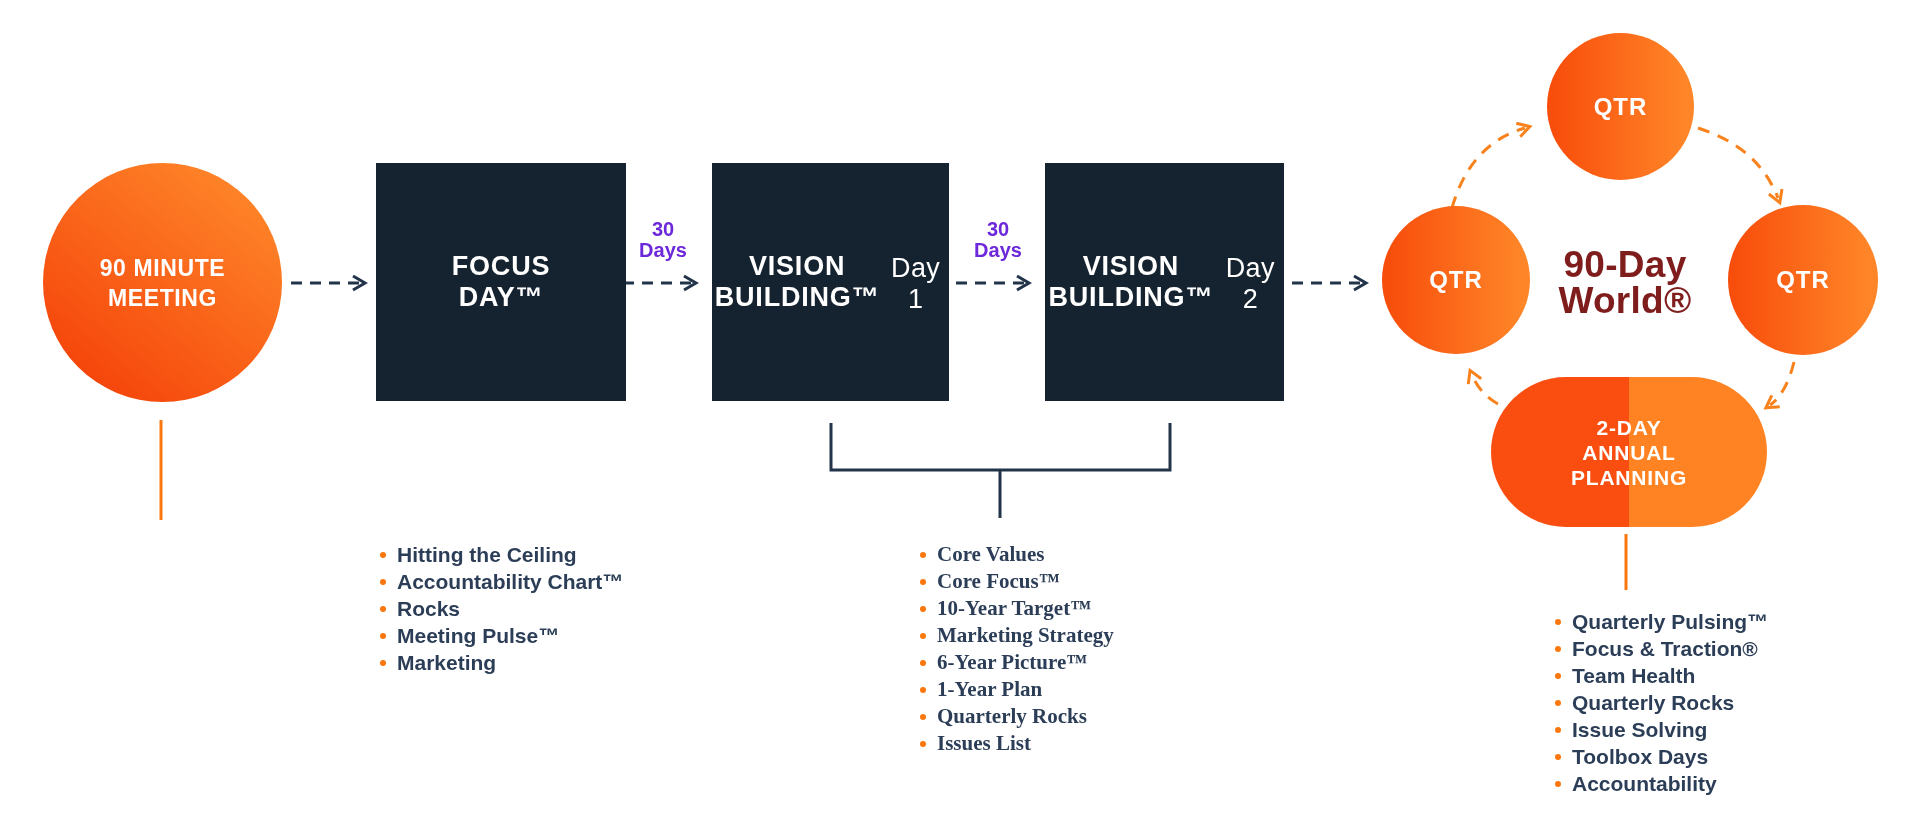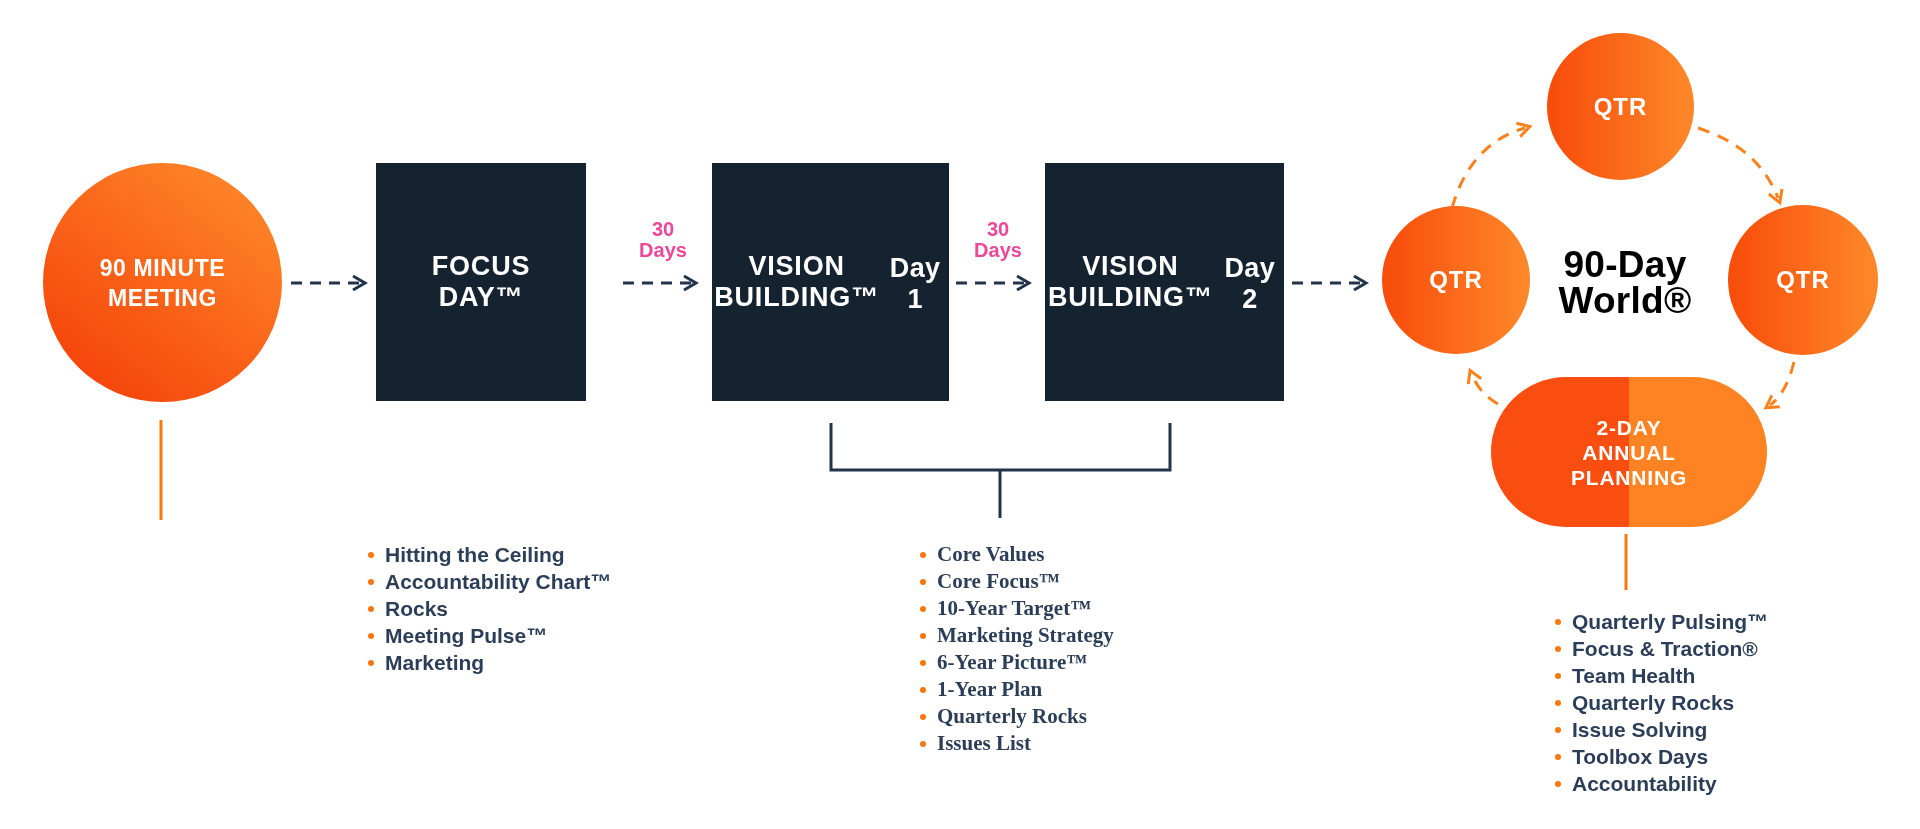--- a/index.html
+++ b/index.html
@@ -14,59 +14,59 @@
   .circle-meeting{
     left:43px;top:163px;width:239px;height:239px;border-radius:50%;
     background:linear-gradient(38deg,#f5430a 10%,#ff8a2b 95%);
     font-size:23px;font-weight:700;letter-spacing:.6px;line-height:30px;
   }
   .circle-meeting .lbl{width:160px;}
   .box{
     top:163px;height:238px;background:#15222f;
     font-size:27px;font-weight:700;letter-spacing:.8px;line-height:31px;
   }
-  .box-focus{left:376px;width:210px;}
+  .box-focus{left:376px;width:250px;}
   .box-vb1{left:712px;width:237px;}
   .box-vb2{left:1045px;width:239px;}
   .box .stack{display:flex;flex-direction:row;align-items:center;}
   .box .ttl{width:185px;}
-  .box .sub{font-weight:700;font-size:27px;letter-spacing:.4px;margin-top:3px;}
+  .box .sub{font-weight:400;font-size:27px;letter-spacing:.4px;margin-top:3px;}
 
   .interval{
     position:absolute;top:219px;width:64px;text-align:center;
-    color:#ec4899;font-size:20px;font-weight:700;line-height:21px;
+    color:#6d28d9;font-size:20px;font-weight:700;line-height:21px;
   }
   .interval-1{left:631px;}
   .interval-2{left:966px;}
 
   
   .qtr{
     border-radius:50%;color:#fff;font-size:24px;font-weight:700;letter-spacing:1px;
     background:linear-gradient(90deg,#f84e0c 5%,#ff8628 95%);
   }
   .qtr-top{left:1547px;top:33px;width:147px;height:147px;}
   .qtr-left{left:1382px;top:206px;width:148px;height:148px;}
   .qtr-right{left:1728px;top:205px;width:150px;height:150px;}
   .cycle-center{
     position:absolute;left:1515px;top:247px;width:220px;text-align:center;
-    color:#000000;font-size:37px;font-weight:700;line-height:36px;letter-spacing:.3px;
+    color:#7f1d1d;font-size:37px;font-weight:700;line-height:36px;letter-spacing:.3px;
   }
   .pill{
     left:1491px;top:377px;width:276px;height:150px;border-radius:75px;
     background:linear-gradient(to right,#fa4e10 0 50%,#ff8322 50% 100%);
     font-size:21px;font-weight:700;letter-spacing:.8px;line-height:25px;
   }
   .pill .lbl{width:125px;}
 
   
   .blist{position:absolute;color:#2c3e57;font-size:21px;font-weight:700;}
   .blist .li{display:flex;align-items:flex-start;line-height:27px;}
   .blist .bullet{flex:0 0 auto;width:6px;height:6px;border-radius:50%;background:#f9770e;margin:11px 11px 0 0;}
   .list-meeting{left:88px;top:541px;}
-  .list-focus{left:368px;top:541px;text-align:center;}
+  .list-focus{left:380px;top:541px;text-align:center;}
   .list-vision{left:920px;top:541px;font-family:Liberation Serif, serif;}
   .list-annual{left:1555px;top:608px;}
 </style>
 </head>
 <body>
 
 <div class="canvas">
 
   <svg class="layer" viewBox="0 0 1920 829">
     <defs>

